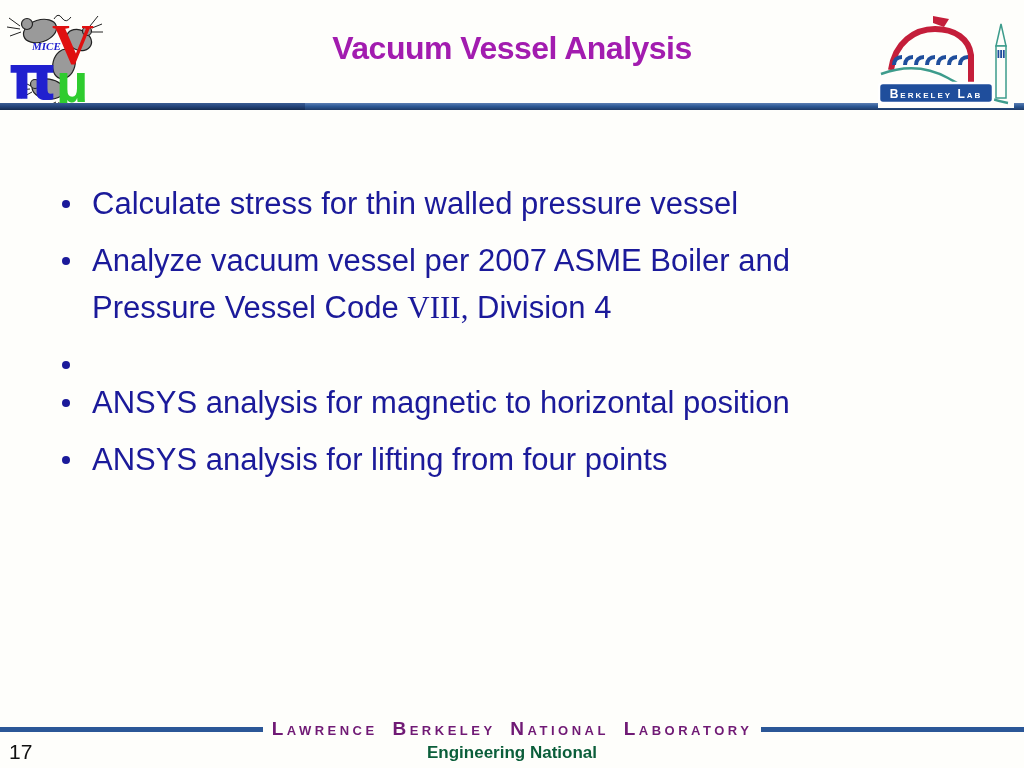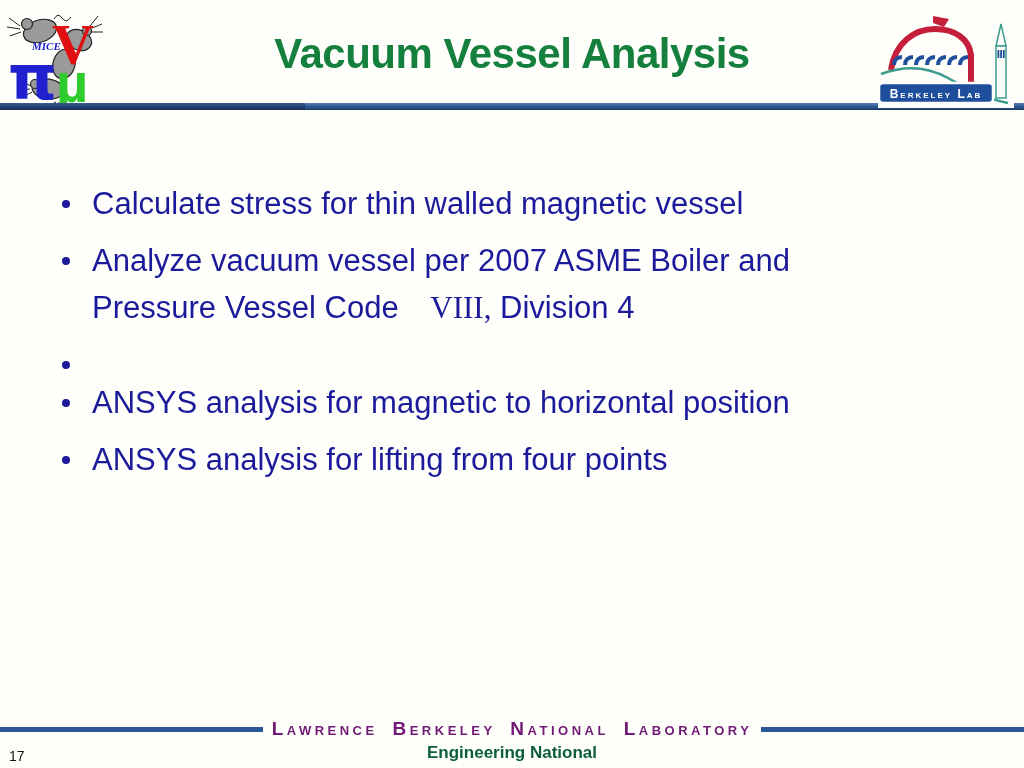--- a/index.html
+++ b/index.html
@@ -10,22 +10,22 @@
     position: relative;
     width: 1024px; height: 768px;
     background: #fefefb;
     overflow: hidden;
   }
 
   
   .slide-title {
     position: absolute; top: 30px; left: 0; width: 1024px;
     text-align: center;
-    font-size: 42px; font-weight: bold;
-    color: #15803d;
+    font-size: 32px; font-weight: bold;
+    color: #a21caf;
     letter-spacing: -0.5px;
   }
   .header-rule {
     position: absolute; top: 103px; left: 0;
     width: 1024px; height: 7px;
     background: linear-gradient(#5d7fb3 0%, #2d5a97 45%, #1e3a66 100%);
   }
   .header-rule-dark {
     position: absolute; top: 103px; left: 0;
     width: 305px; height: 7px;
@@ -46,21 +46,21 @@
     line-height: 47px;
     color: #1b1a9a;
   }
   .bullet-dot {
     flex: 0 0 8px;
     width: 8px; height: 8px;
     margin-top: 20px; margin-right: 22px;
     border-radius: 50%;
     background: #1b1a9a;
   }
-  .roman-serif { font-family: "Liberation Serif", serif; margin-left: 23px; }
+  .roman-serif { font-family: "Liberation Serif", serif; }
 
   
   .footer { position: absolute; left: 0; bottom: 0; width: 1024px; }
   .footer-org-row {
     position: absolute; bottom: 28px; left: 0;
     width: 1024px;
     display: flex; align-items: center;
   }
   .footer-line { flex: 1; height: 5px; background: #2b5797; }
   .footer-org {
@@ -74,21 +74,21 @@
     white-space: nowrap;
   }
   .footer-division {
     position: absolute; bottom: 5px; left: 0; width: 1024px;
     text-align: center;
     font-size: 17px; font-weight: bold;
     color: #0b5e3a;
   }
   .slide-number {
     position: absolute; left: 9px; bottom: 4px;
-    font-size: 14px; color: #111111;
+    font-size: 21px; color: #111111;
   }
 </style>
 </head>
 <body>
 
 <div class="slide">
 
   <div class="mice-logo">
     <svg width="112" height="100" viewBox="0 0 112 100" xmlns="http://www.w3.org/2000/svg">
       <g stroke="#222222" stroke-width="1.2" fill="#9a9a9a">
@@ -152,21 +152,21 @@
         <rect x="119.5" y="44" width="1.8" height="8"></rect>
         <rect x="122.2" y="44" width="1.8" height="8"></rect>
         <rect x="124.9" y="44" width="1.8" height="8"></rect>
       </g>
     </svg>
   </div>
 
   <ul class="bullet-list">
     <li class="bullet-item">
       <span class="bullet-dot"></span>
-      <span>Calculate stress for thin walled magnetic vessel</span>
+      <span>Calculate stress for thin walled pressure vessel</span>
     </li>
     <li class="bullet-item">
       <span class="bullet-dot"></span>
       <span><span>Analyze vacuum vessel per 2007 ASME Boiler and</span><br><span>Pressure Vessel Code </span><span class="roman-serif">VIII,</span><span> Division 4</span></span>
     </li>
     <li class="bullet-item">
       <span class="bullet-dot"></span>
     </li>
     <li class="bullet-item">
       <span class="bullet-dot"></span>

